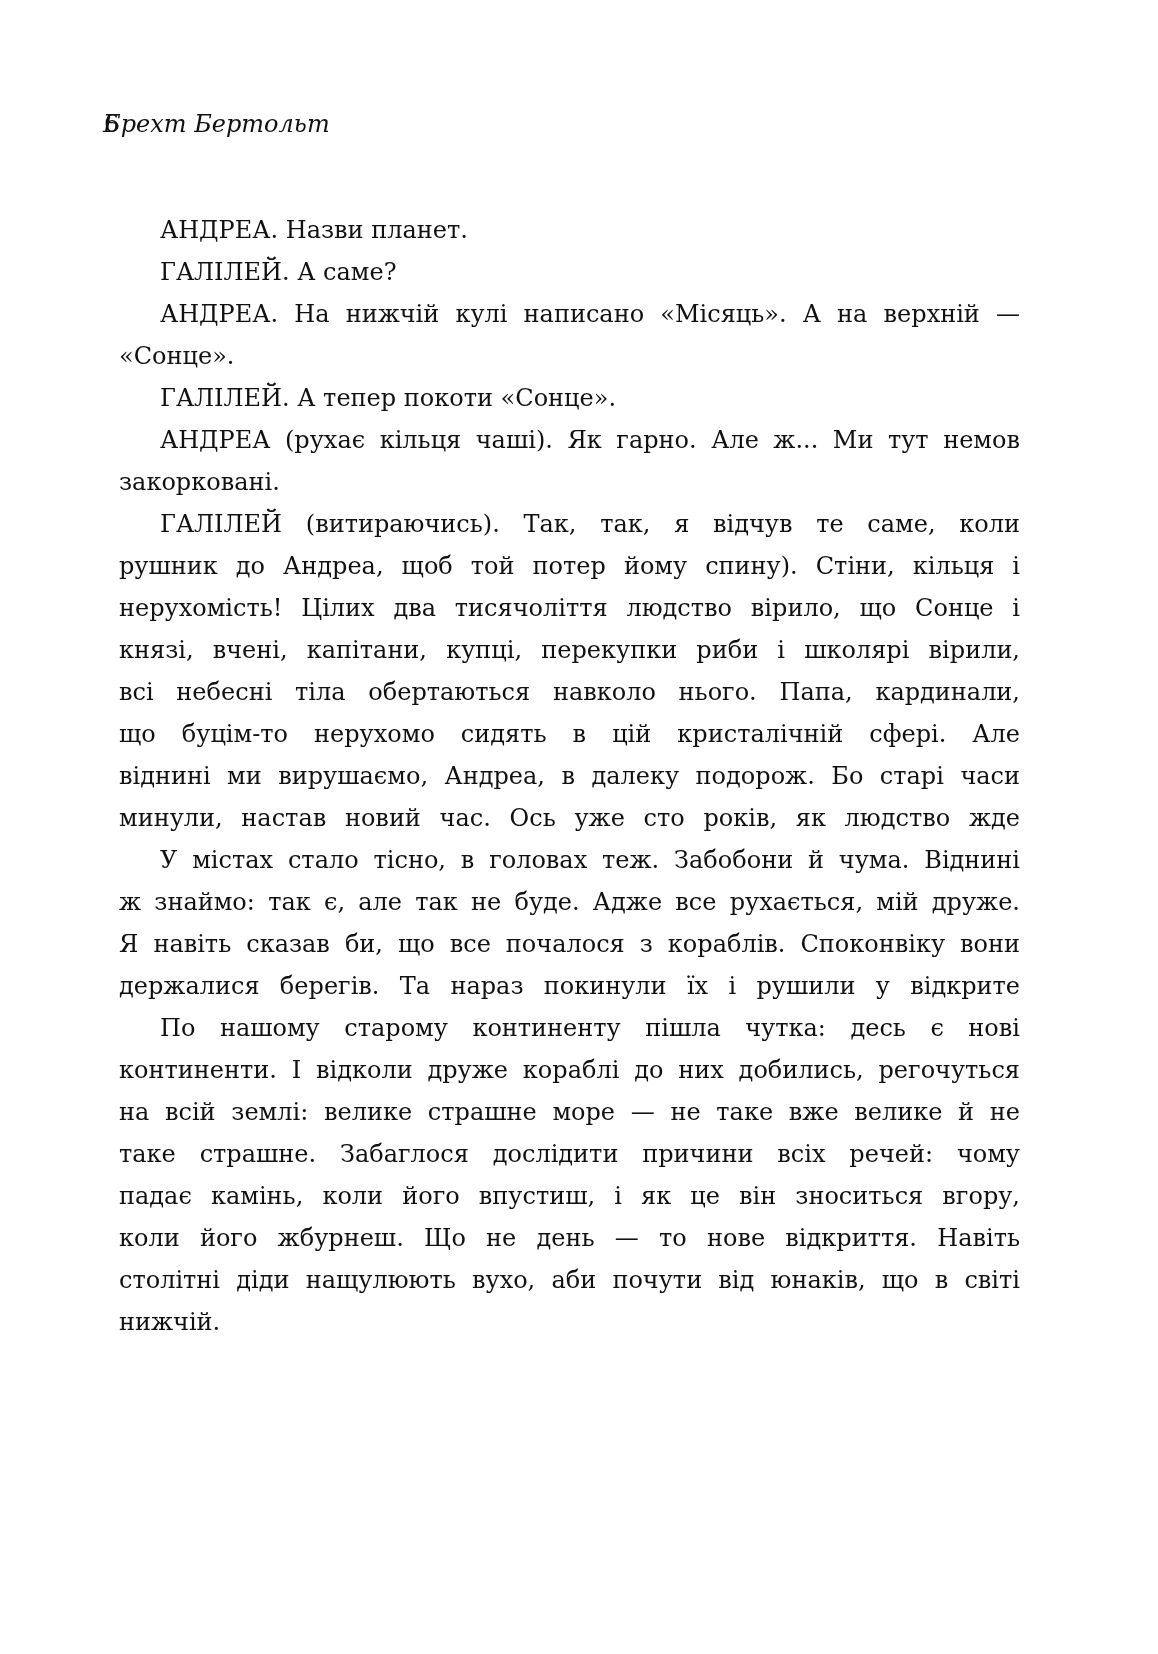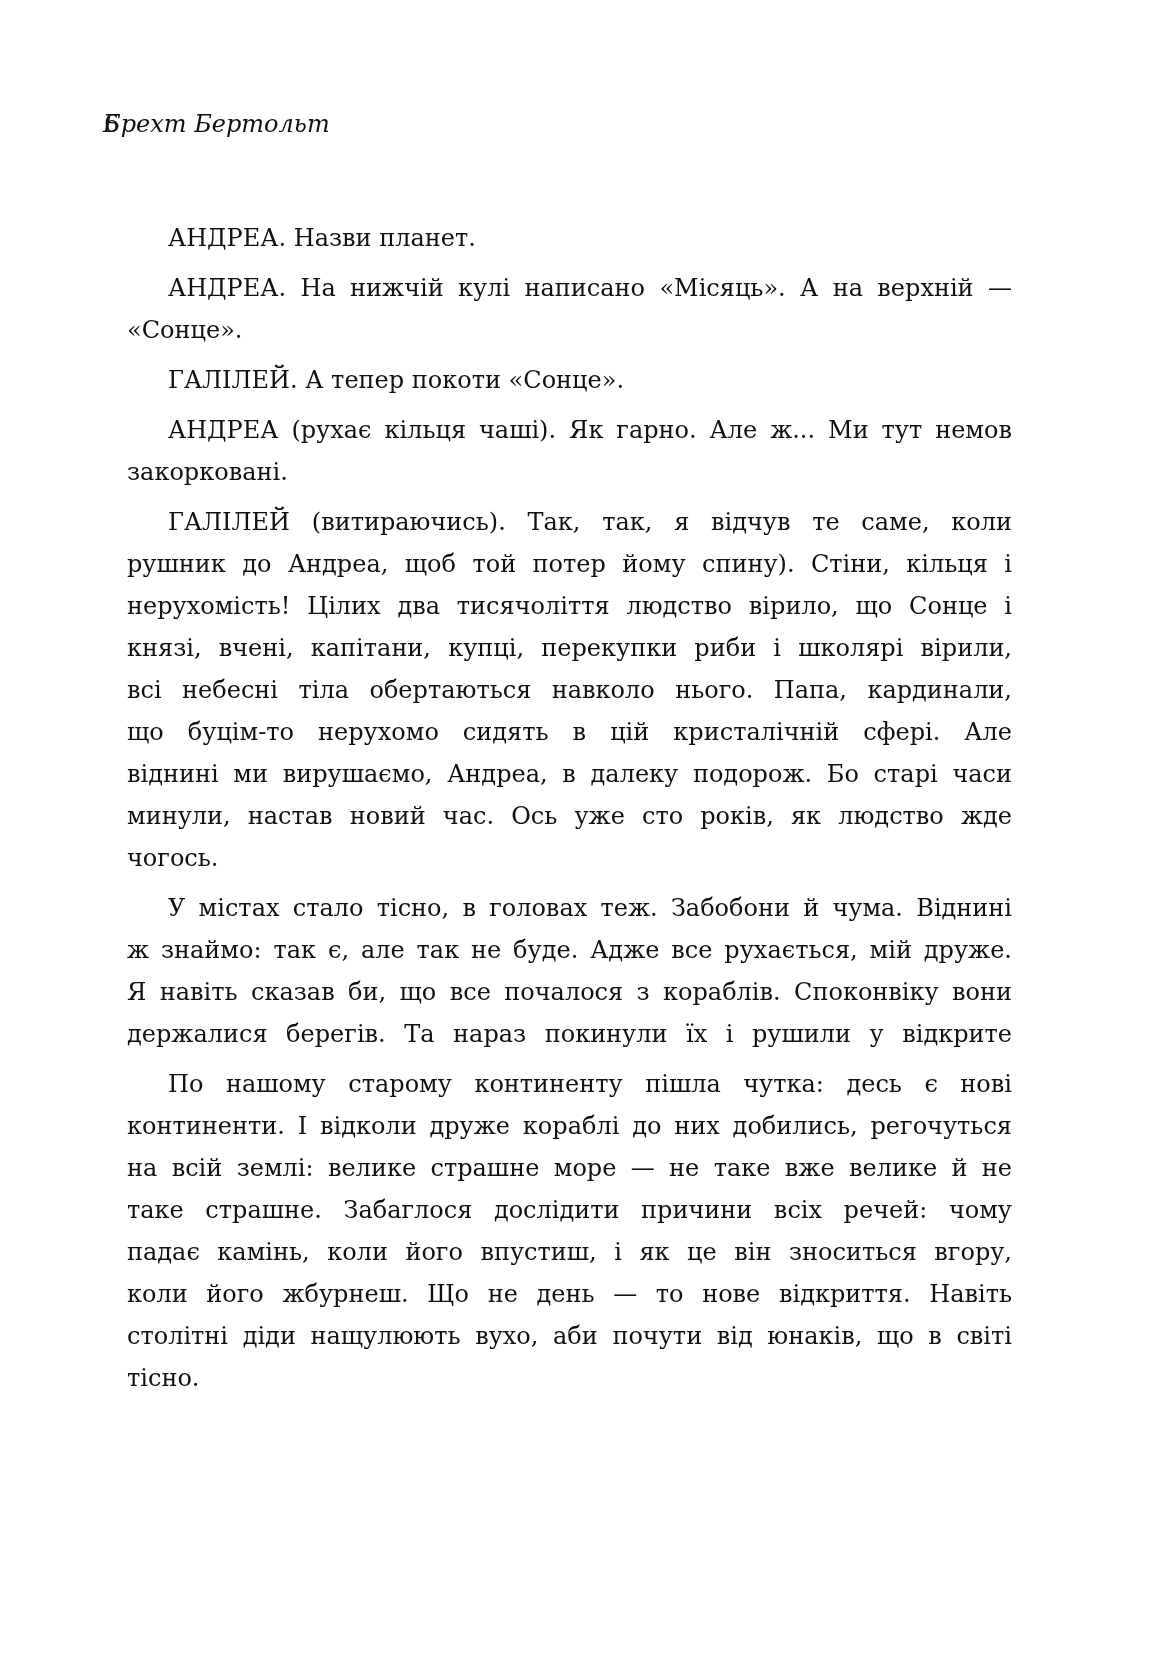--- a/index.html
+++ b/index.html
@@ -40,21 +40,21 @@
   }
   .body-text {
     position: absolute;
     top: 209px;
     left: 119px;
     width: 901px;
     font-size: 24px;
     line-height: 42px;
   }
   .paragraph {
-    margin: 8px;
+    margin: 0;
   }
   .line {
     height: 42px;
     overflow: hidden;
     text-align: justify;
     text-align-last: justify;
     white-space: nowrap;
   }
   .line.justified {
     white-space: normal;
@@ -73,51 +73,53 @@
 <div class="page">
   <div class="running-header">
     <span class="page-number">6</span>
     <span class="running-title">Брехт Бертольт</span>
   </div>
   <div class="body-text">
       <div class="paragraph">
         <div class="line last indent">АНДРЕА. Назви планет.</div>
       </div>
       <div class="paragraph">
+        <div class="line last indent">ГАЛІЛЕЙ. А саме?</div>
+      </div>
+      <div class="paragraph">
         <div class="line justified indent">АНДРЕА. На нижчій кулі написано «Місяць». А на верхній —</div>
         <div class="line last">«Сонце».</div>
       </div>
       <div class="paragraph">
         <div class="line last indent">ГАЛІЛЕЙ. А тепер покоти «Сонце».</div>
       </div>
       <div class="paragraph">
         <div class="line justified indent">АНДРЕА (рухає кільця чаші). Як гарно. Але ж... Ми тут немов</div>
         <div class="line last">закорковані.</div>
       </div>
       <div class="paragraph">
         <div class="line justified indent">ГАЛІЛЕЙ (витираючись). Так, так, я відчув те саме, коли</div>
         <div class="line justified">рушник до Андреа, щоб той потер йому спину). Стіни, кільця і</div>
         <div class="line justified">нерухомість! Цілих два тисячоліття людство вірило, що Сонце і</div>
         <div class="line justified">князі, вчені, капітани, купці, перекупки риби і школярі вірили,</div>
         <div class="line justified">всі небесні тіла обертаються навколо нього. Папа, кардинали,</div>
         <div class="line justified">що буцім-то нерухомо сидять в цій кристалічній сфері. Але</div>
         <div class="line justified">віднині ми вирушаємо, Андреа, в далеку подорож. Бо старі часи</div>
         <div class="line justified">минули, настав новий час. Ось уже сто років, як людство жде</div>
-        <div class="line last">чогось.</div>
       </div>
       <div class="paragraph">
         <div class="line justified indent">У містах стало тісно, в головах теж. Забобони й чума. Віднині</div>
         <div class="line justified">ж знаймо: так є, але так не буде. Адже все рухається, мій друже.</div>
         <div class="line justified">Я навіть сказав би, що все почалося з кораблів. Споконвіку вони</div>
         <div class="line justified">держалися берегів. Та нараз покинули їх і рушили у відкрите</div>
       </div>
       <div class="paragraph">
         <div class="line justified indent">По нашому старому континенту пішла чутка: десь є нові</div>
         <div class="line justified">континенти. І відколи друже кораблі до них добились, регочуться</div>
         <div class="line justified">на всій землі: велике страшне море — не таке вже велике й не</div>
         <div class="line justified">таке страшне. Забаглося дослідити причини всіх речей: чому</div>
         <div class="line justified">падає камінь, коли його впустиш, і як це він зноситься вгору,</div>
         <div class="line justified">коли його жбурнеш. Що не день — то нове відкриття. Навіть</div>
         <div class="line justified">столітні діди нащулюють вухо, аби почути від юнаків, що в світі</div>
-        <div class="line last">тісно.</div>
+        <div class="line last">нижчій.</div>
       </div>
     </div>
 </div>
 
 </body></html>

